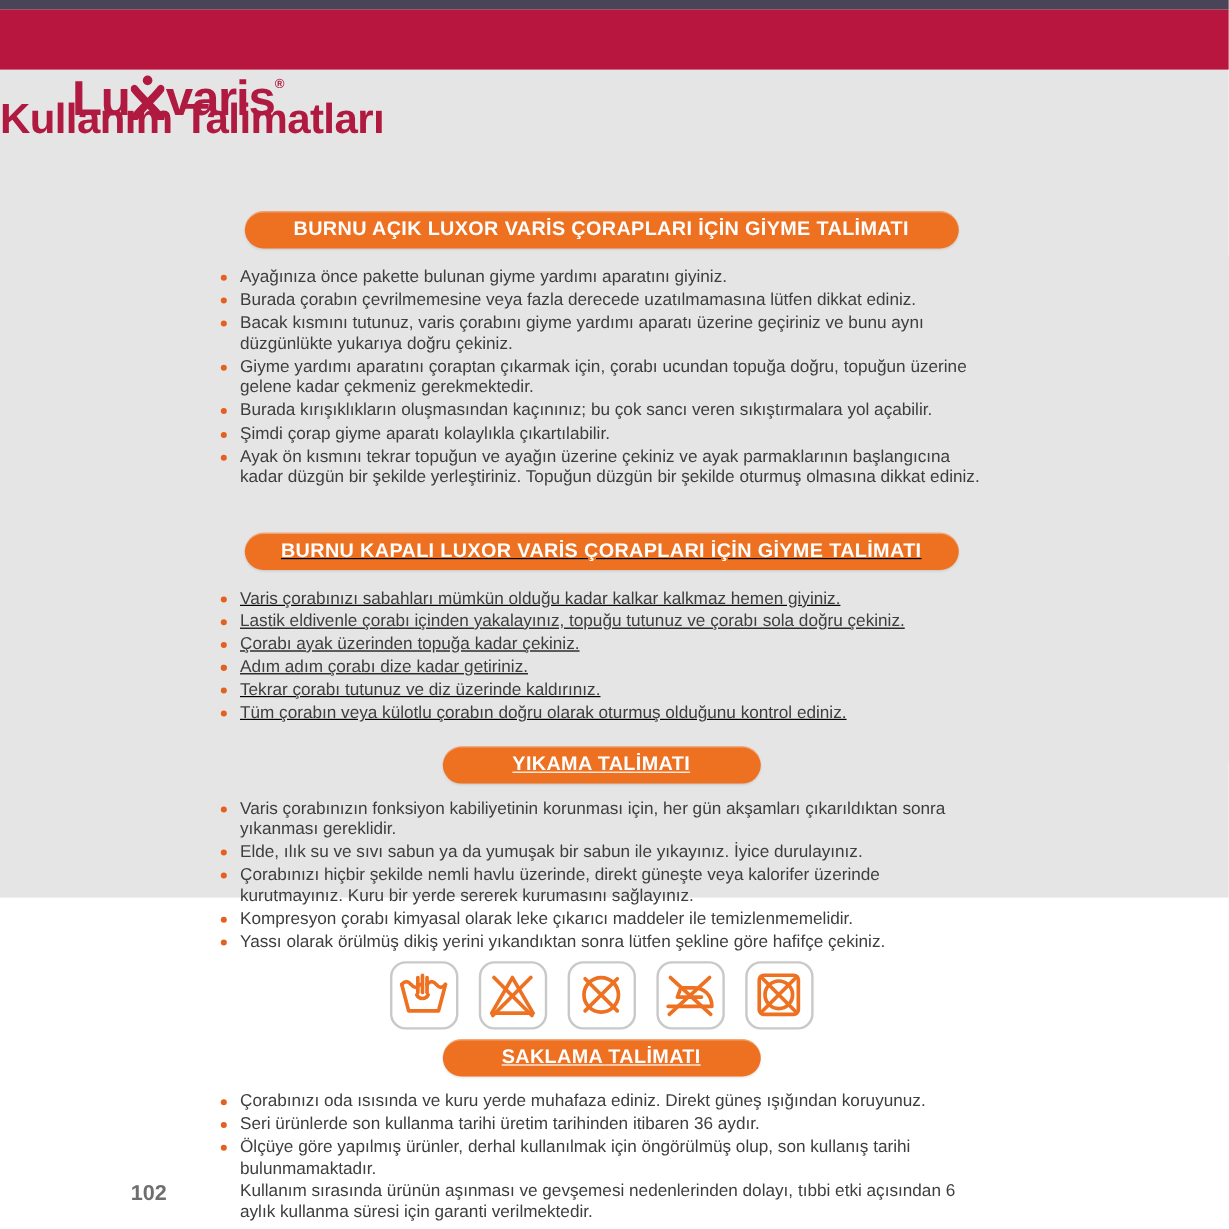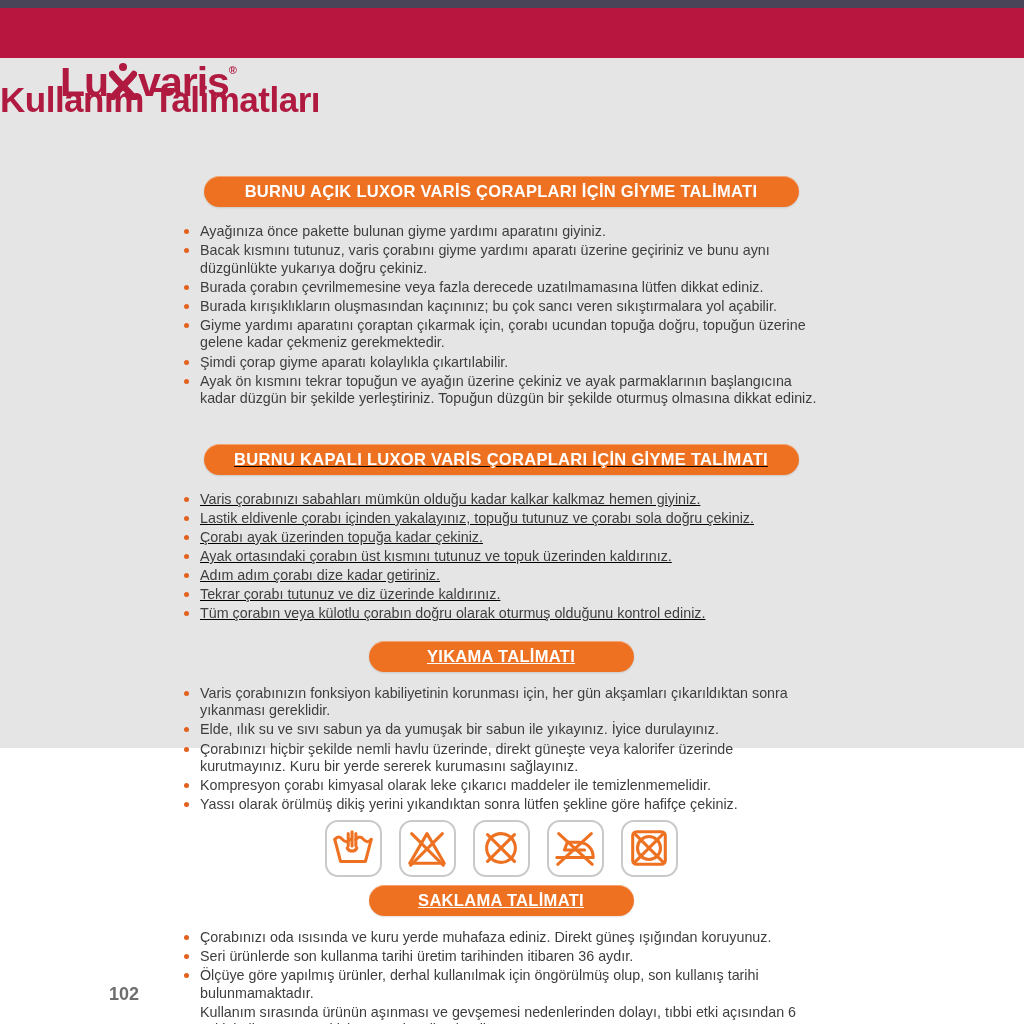--- a/index.html
+++ b/index.html
@@ -73,36 +73,36 @@
   </div>
 
   <div class="page-title">Kullanım Talimatları</div>
 
   <div class="content">
 
     <div class="section sec1">
       <div class="pill wide">BURNU AÇIK LUXOR VARİS ÇORAPLARI İÇİN GİYME TALİMATI</div>
       <ul class="instructions">
           <li><span class="dot"></span><span>Ayağınıza önce pakette bulunan giyme yardımı aparatını giyiniz.</span></li>
+          <li><span class="dot"></span><span>Burada çorabın çevrilmemesine veya fazla derecede uzatılmamasına lütfen dikkat ediniz.</span></li>
           <li><span class="dot"></span><span>Bacak kısmını tutunuz, varis çorabını giyme yardımı aparatı üzerine geçiriniz ve bunu aynı düzgünlükte yukarıya doğru çekiniz.</span></li>
-          <li><span class="dot"></span><span>Burada çorabın çevrilmemesine veya fazla derecede uzatılmamasına lütfen dikkat ediniz.</span></li>
+          <li><span class="dot"></span><span>Giyme yardımı aparatını çoraptan çıkarmak için, çorabı ucundan topuğa doğru, topuğun üzerine gelene kadar çekmeniz gerekmektedir.</span></li>
           <li><span class="dot"></span><span>Burada kırışıklıkların oluşmasından kaçınınız; bu çok sancı veren sıkıştırmalara yol açabilir.</span></li>
-          <li><span class="dot"></span><span>Giyme yardımı aparatını çoraptan çıkarmak için, çorabı ucundan topuğa doğru, topuğun üzerine gelene kadar çekmeniz gerekmektedir.</span></li>
           <li><span class="dot"></span><span>Şimdi çorap giyme aparatı kolaylıkla çıkartılabilir.</span></li>
           <li><span class="dot"></span><span>Ayak ön kısmını tekrar topuğun ve ayağın üzerine çekiniz ve ayak parmaklarının başlangıcına kadar düzgün bir şekilde yerleştiriniz. Topuğun düzgün bir şekilde oturmuş olmasına dikkat ediniz.</span></li>
         </ul>
     </div>
 
     <div class="section sec2">
       <div class="pill wide">BURNU KAPALI LUXOR VARİS ÇORAPLARI İÇİN GİYME TALİMATI</div>
       <ul class="instructions">
           <li><span class="dot"></span><span>Varis çorabınızı sabahları mümkün olduğu kadar kalkar kalkmaz hemen giyiniz.</span></li>
           <li><span class="dot"></span><span>Lastik eldivenle çorabı içinden yakalayınız, topuğu tutunuz ve çorabı sola doğru çekiniz.</span></li>
           <li><span class="dot"></span><span>Çorabı ayak üzerinden topuğa kadar çekiniz.</span></li>
-          <li><span class="dot"></span><span>Ayak ortasındaki çorabın üst kısmını tutunuz ve topuk üzerinden kaldırınız.</span></li>
+          <li><span class="dot"></span></li>
           <li><span class="dot"></span><span>Adım adım çorabı dize kadar getiriniz.</span></li>
           <li><span class="dot"></span><span>Tekrar çorabı tutunuz ve diz üzerinde kaldırınız.</span></li>
           <li><span class="dot"></span><span>Tüm çorabın veya külotlu çorabın doğru olarak oturmuş olduğunu kontrol ediniz.</span></li>
         </ul>
     </div>
 
     <div class="section sec3">
       <div class="pill narrow">YIKAMA TALİMATI</div>
       <ul class="instructions">
           <li><span class="dot"></span><span>Varis çorabınızın fonksiyon kabiliyetinin korunması için, her gün akşamları çıkarıldıktan sonra yıkanması  gereklidir.</span></li>

